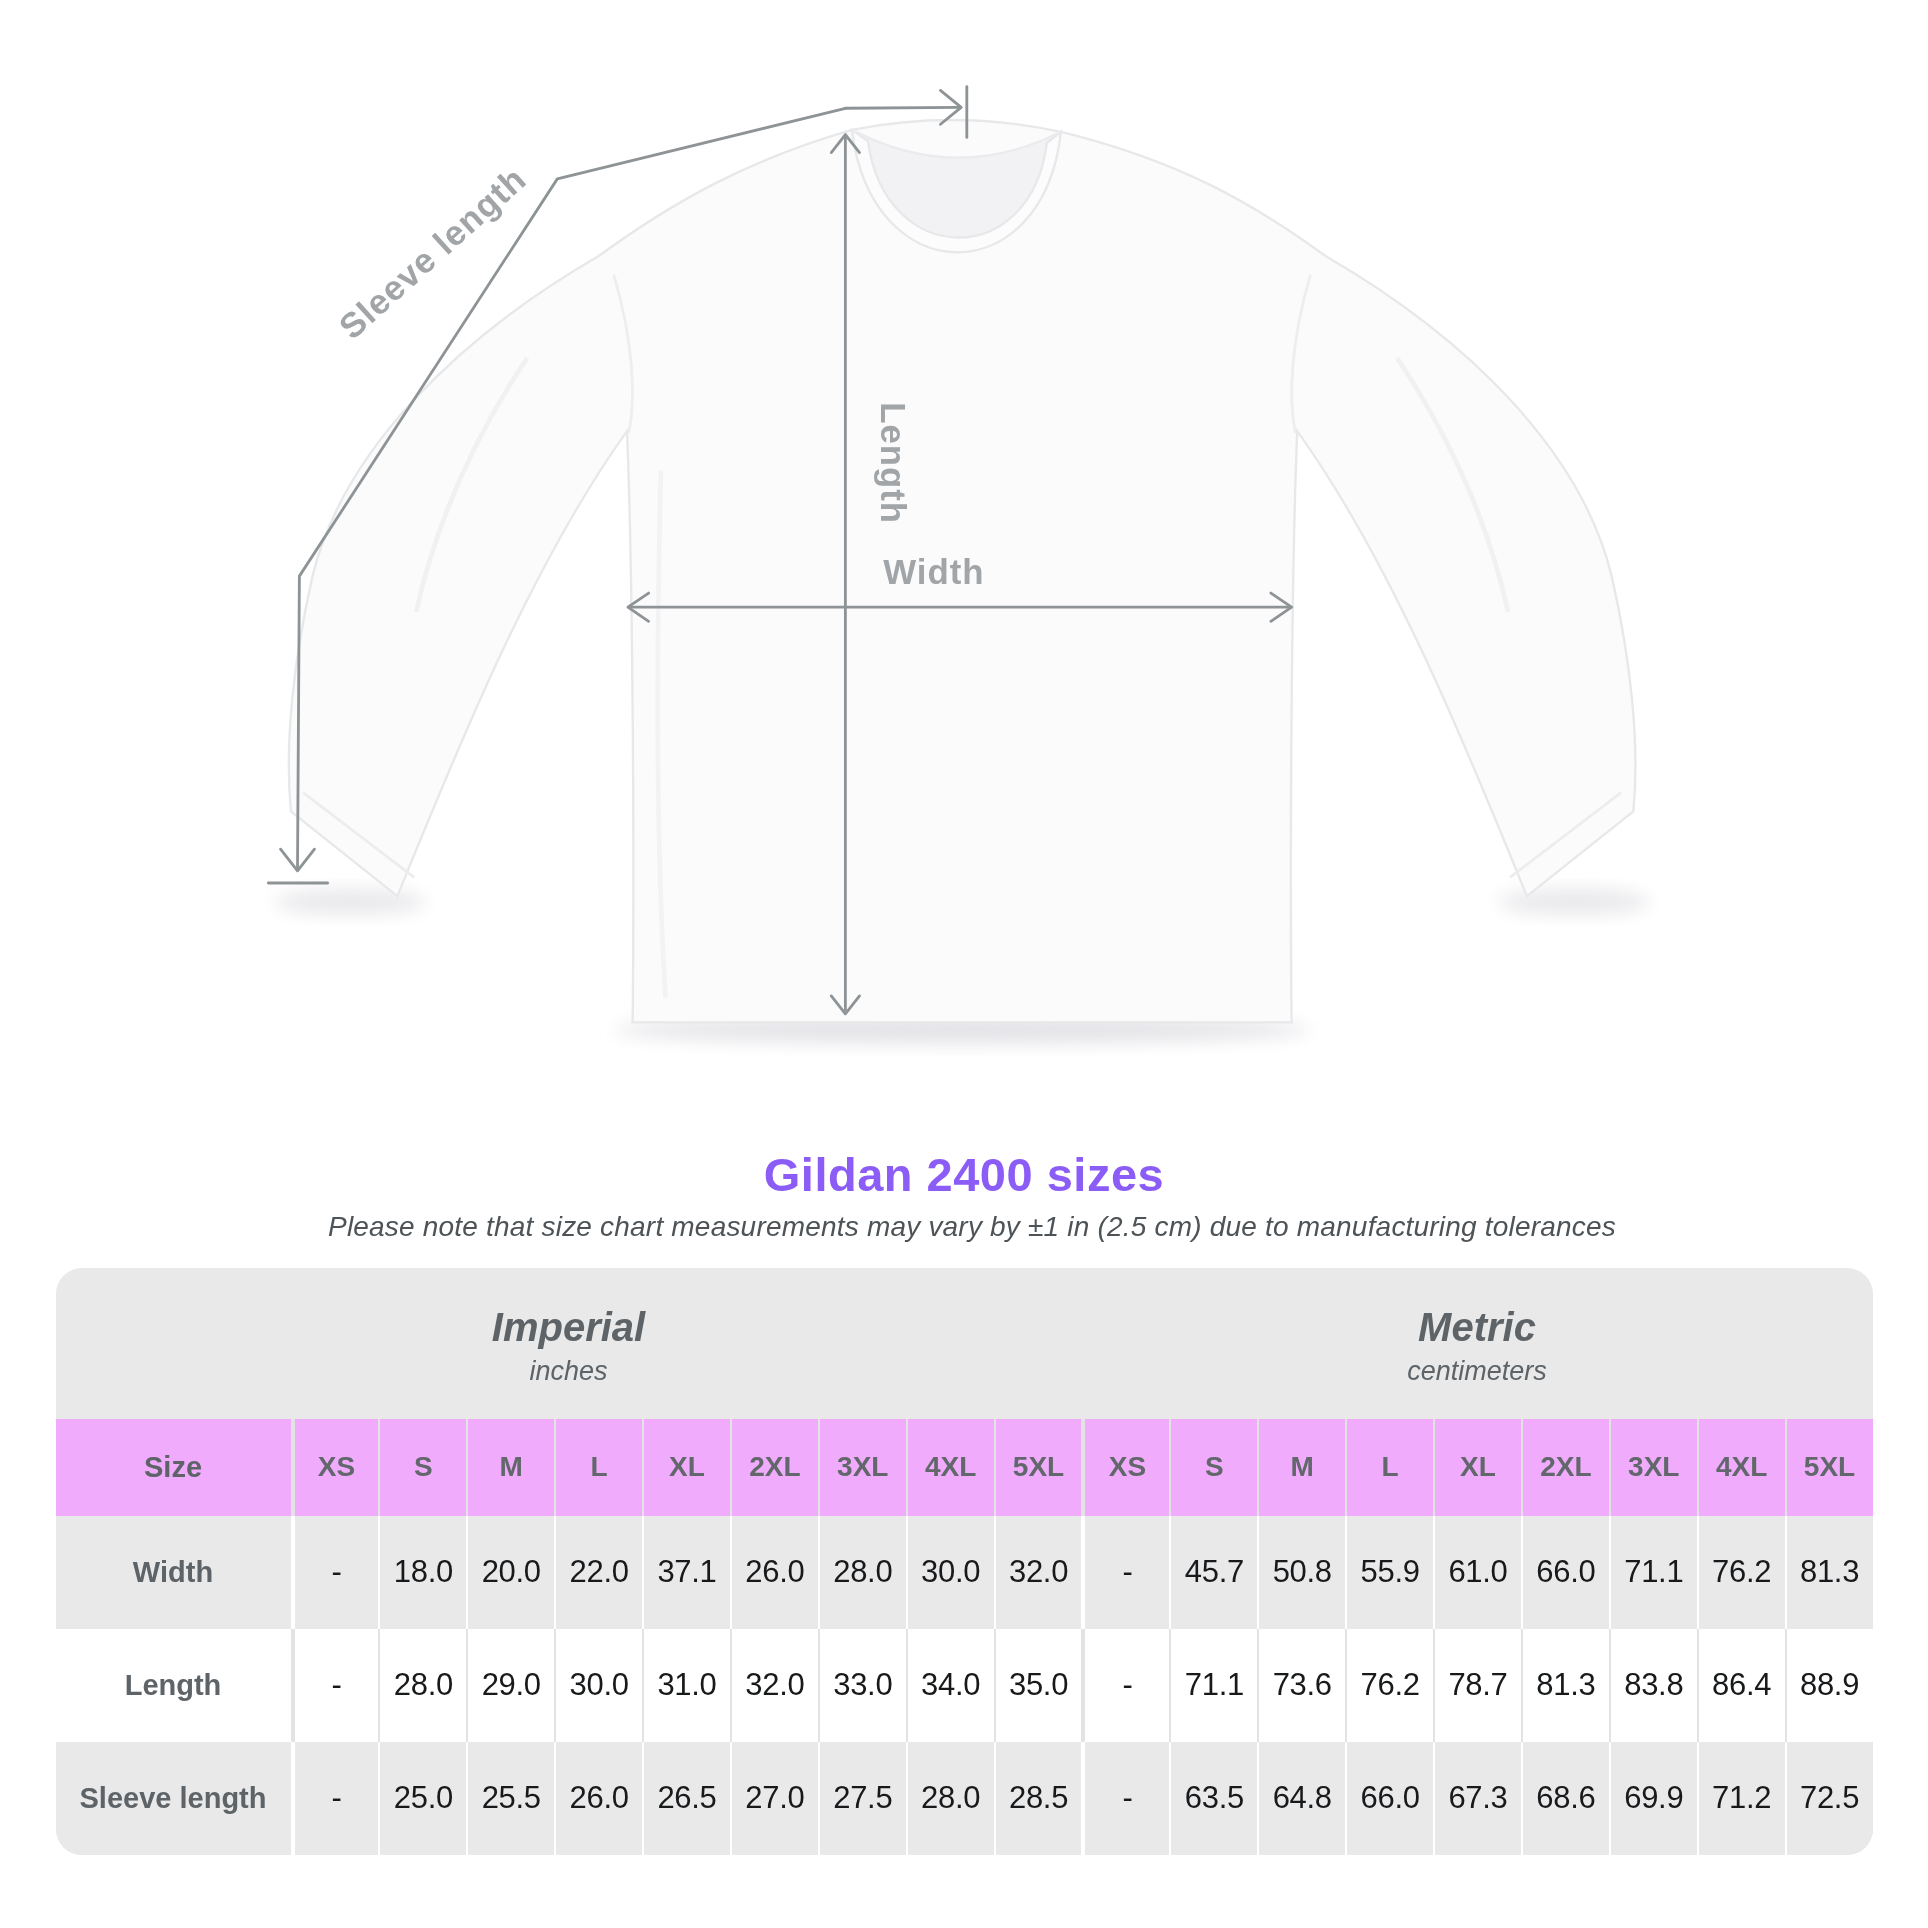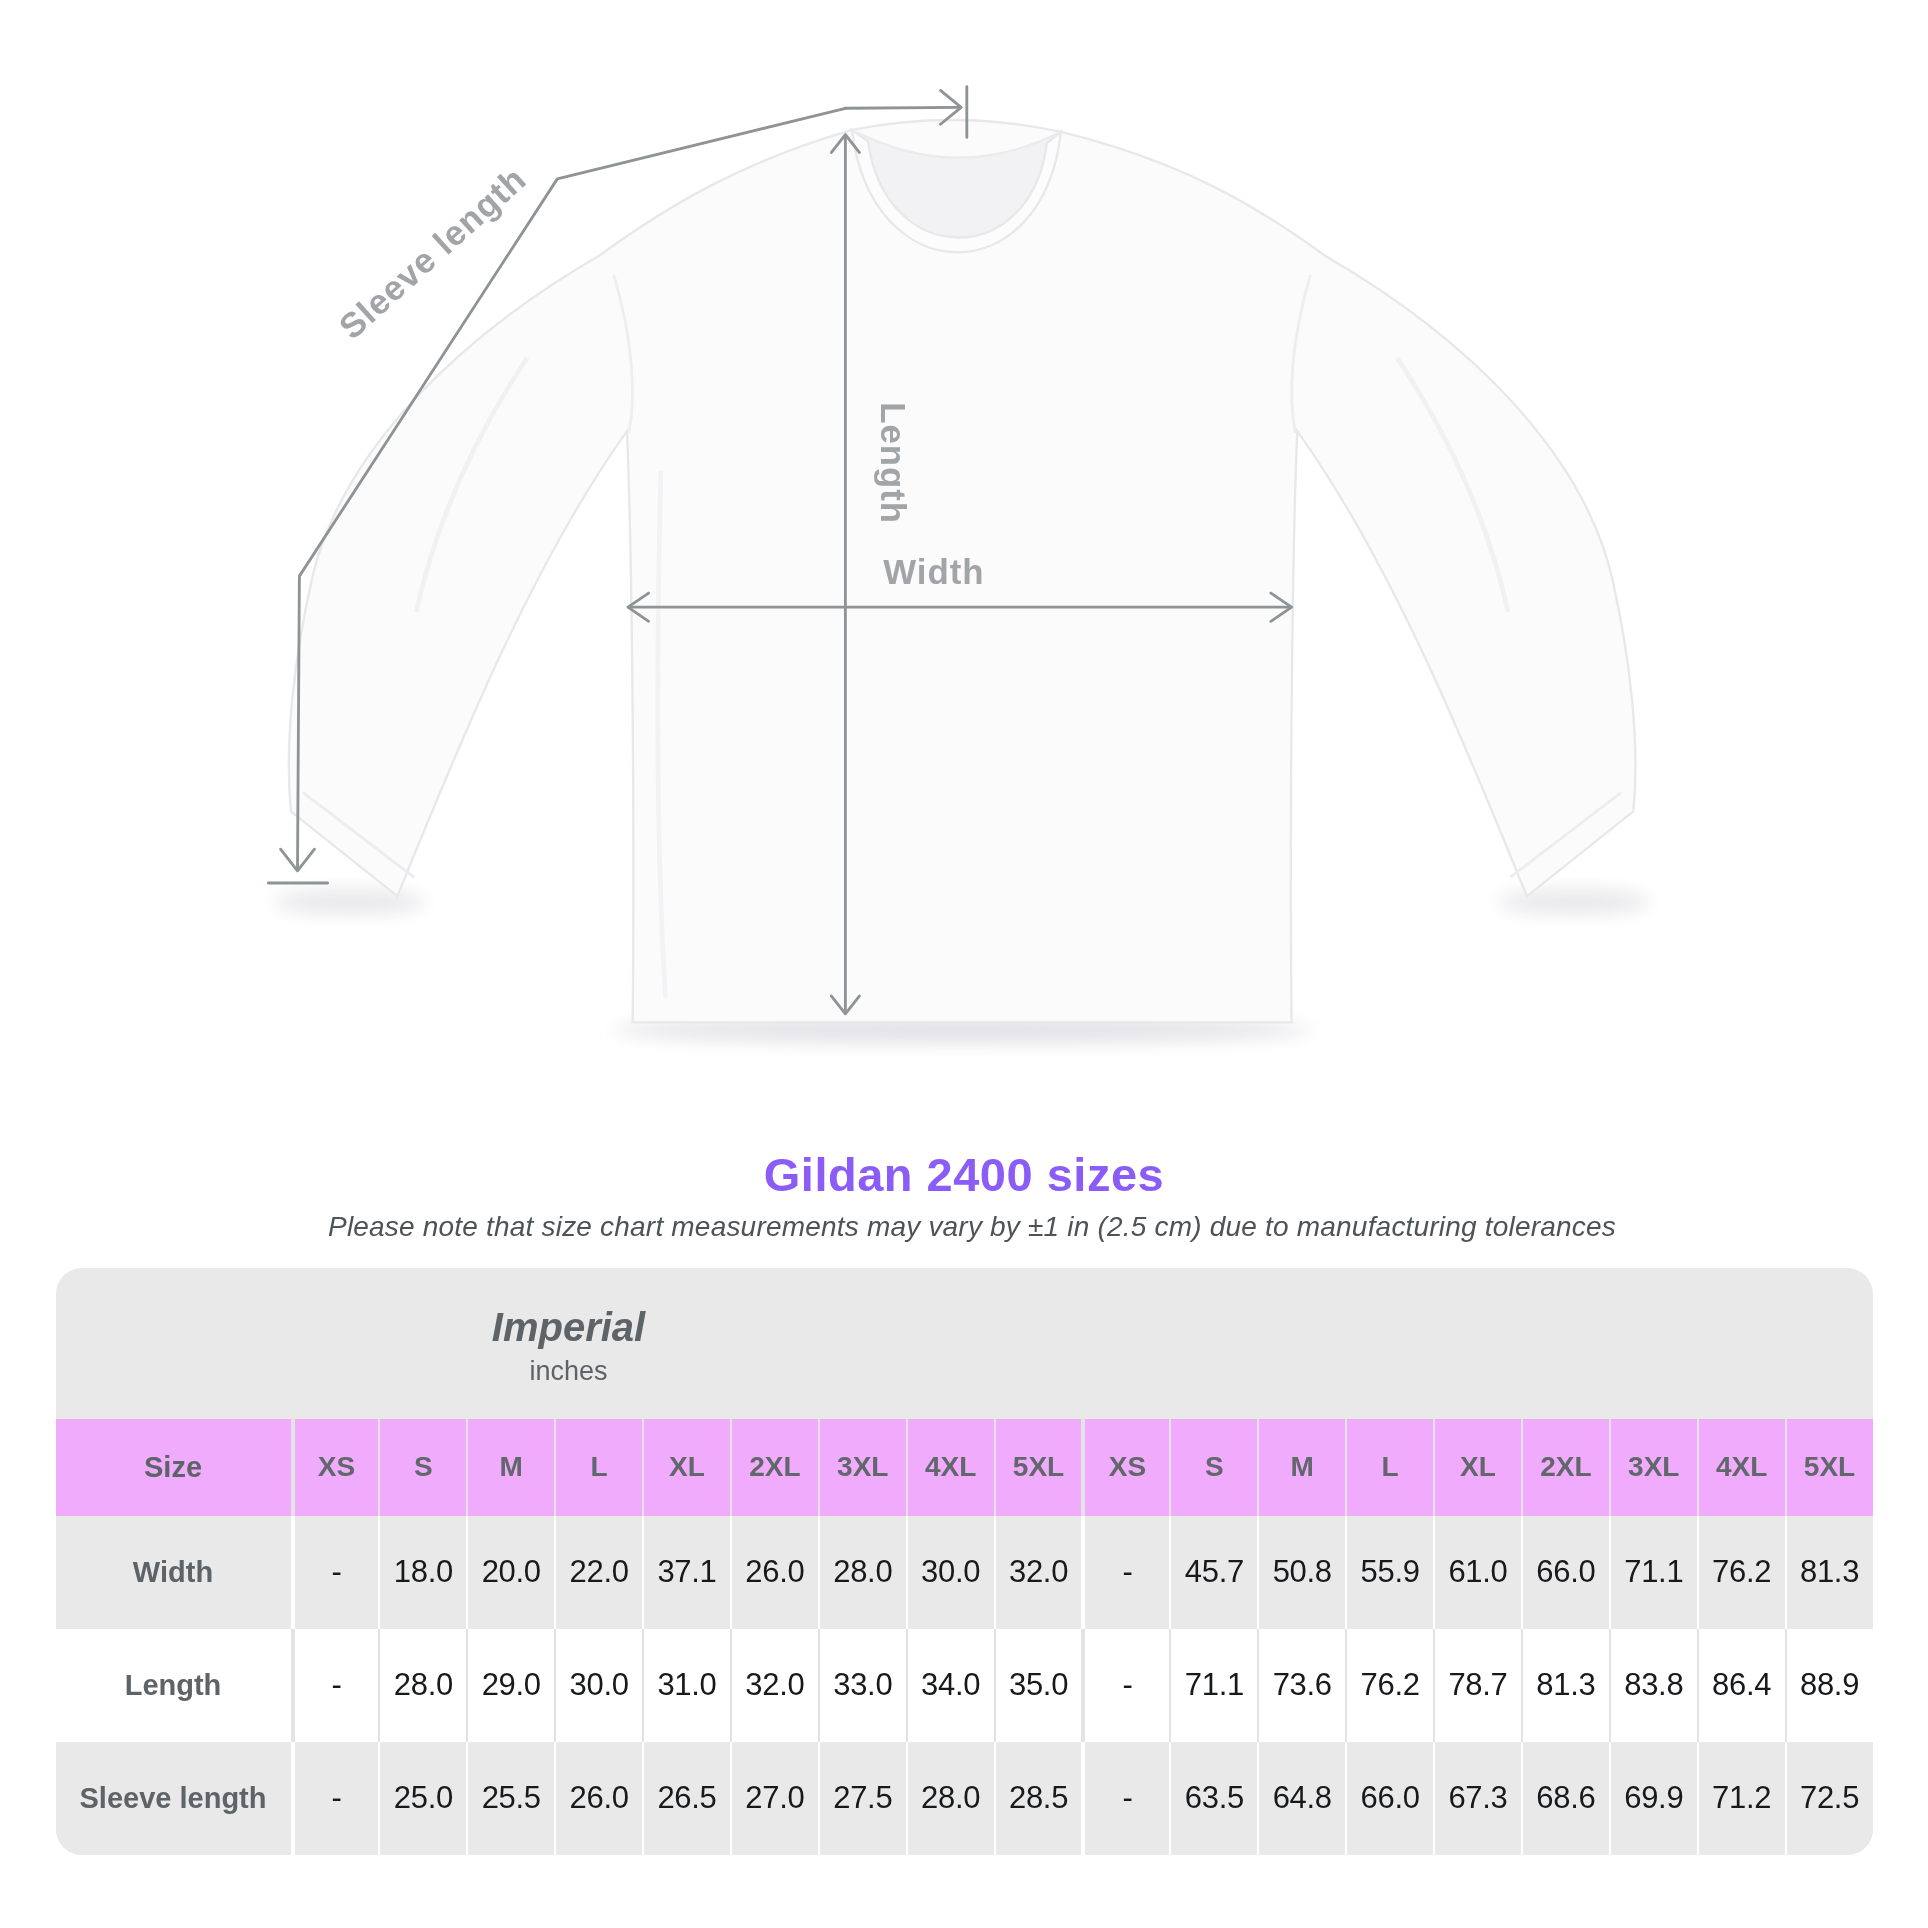--- a/index.html
+++ b/index.html
@@ -30,21 +30,21 @@
     display:grid;grid-template-columns:235px repeat(18,1fr);
     height:151px;
   }
   .group-cell{
     display:flex;flex-direction:column;align-items:center;justify-content:center;
     gap:5.6px;padding-top:5.6px;
   }
   .group-cell-imperial{grid-column:1 / 11;}
   .group-cell-metric{grid-column:11 / 20;}
   .group-title{font-size:40px;font-weight:bold;font-style:italic;color:#5d6367;}
-  .group-sub{font-size:27px;color:#5d6367;}
+  .group-sub{font-size:27px;font-style:italic;color:#5d6367;}
   .trow{display:grid;grid-template-columns:235px repeat(18,1fr);}
   .header-row{background:#f0abfc;height:97px;}
   .data-row{height:113px;}
   .row-gray{background:#e9e9ea;}
   .row-white{background:#ffffff;}
   .cell{
     display:flex;align-items:center;justify-content:center;
     font-size:31px;color:#17191b;border-left:2.8px solid transparent;
     letter-spacing:-0.3px;
   }
@@ -145,20 +145,24 @@
 </div>
 
 <h1 class="page-title">Gildan 2400 sizes</h1>
 <p class="page-subtitle">Please note that size chart measurements may vary by ±1 in (2.5 cm) due to manufacturing tolerances</p>
 
 <div class="table-wrap">
   <div class="group-row">
     <div class="group-cell group-cell-imperial">
       <div class="group-title">Imperial</div>
       <div class="group-sub">inches</div>
+    </div>
+    <div class="group-cell group-cell-metric">
+      <div class="group-title">Metric</div>
+      <div class="group-sub">centimeters</div>
     </div>
   </div>
 
   <div class="trow header-row" id="header-row">
     <div class="cell label-cell">Size</div>
   <div class="cell size-cell group-start">XS</div>
       <div class="cell size-cell">S</div>
       <div class="cell size-cell">M</div>
       <div class="cell size-cell">L</div>
       <div class="cell size-cell">XL</div>

